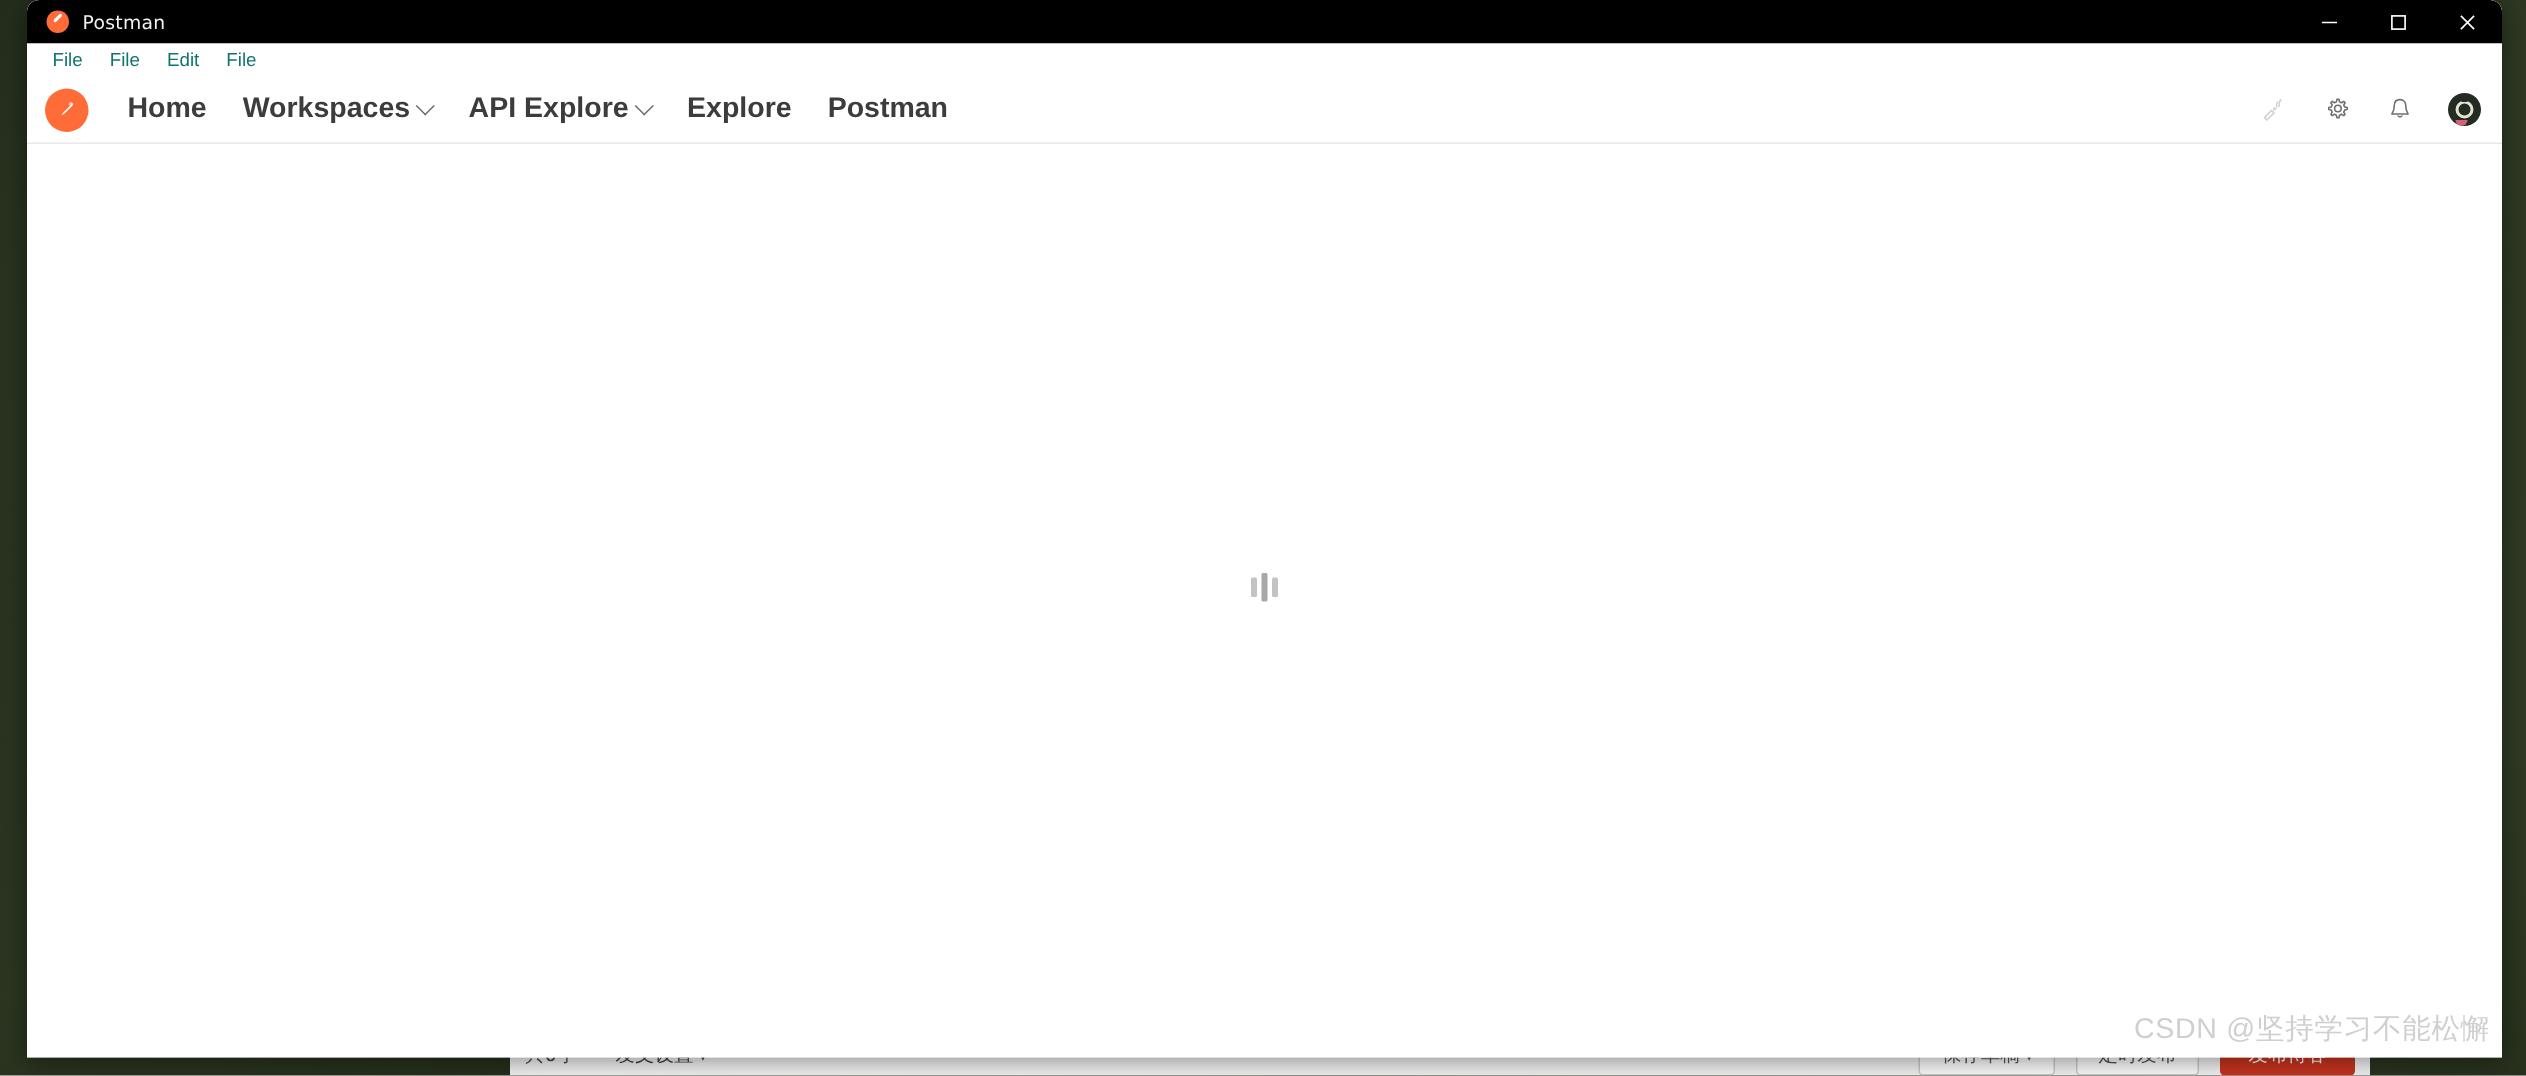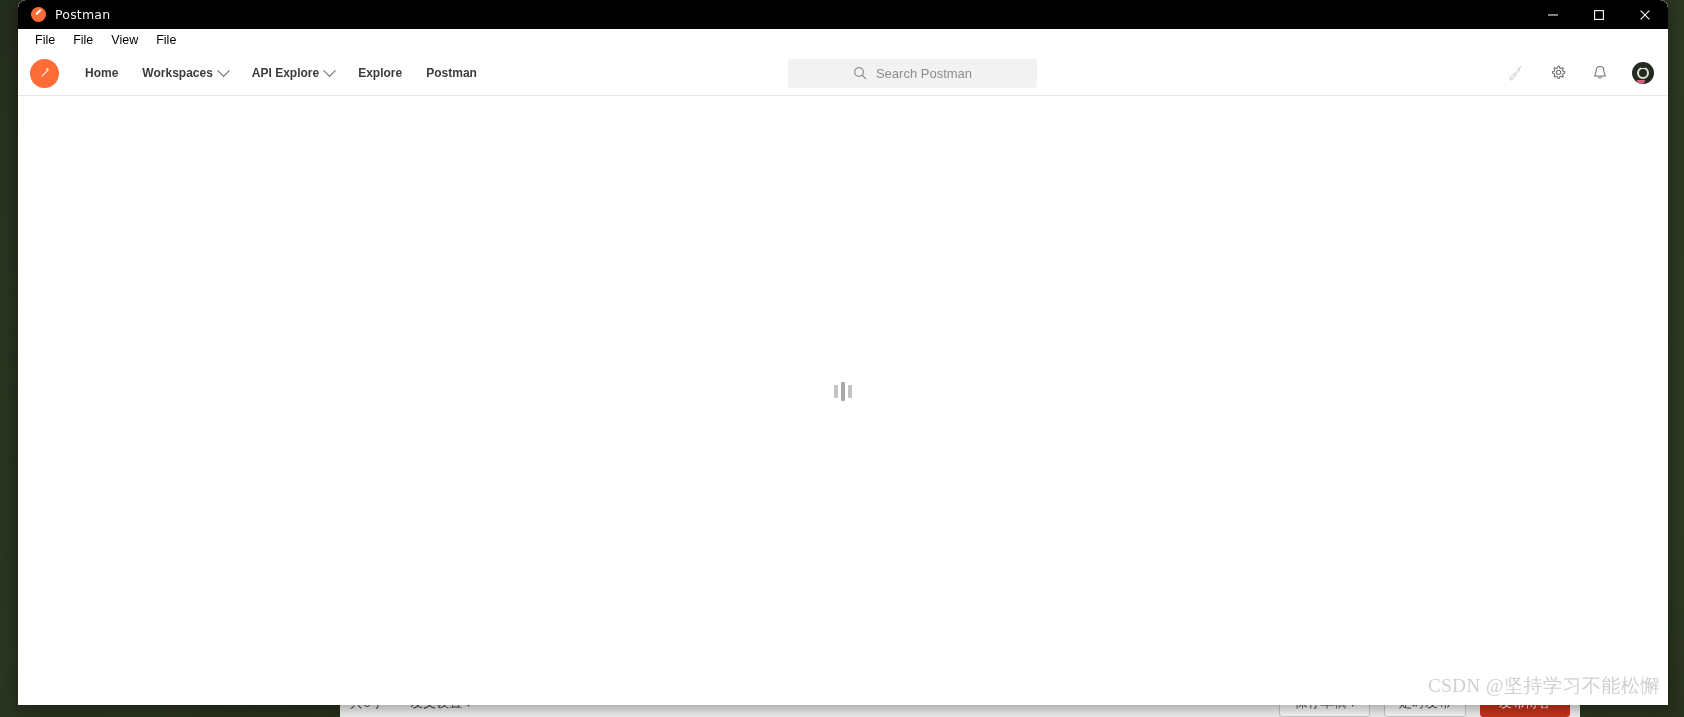--- a/index.html
+++ b/index.html
@@ -143,21 +143,21 @@
     height: 22px;
     background: #ffffff;
     display: flex;
     align-items: center;
     gap: 0px;
     padding-left: 8px;
     flex: 0 0 auto;
   }
   .menu-item {
     font-size: 12.5px;
-    color: #000000;
+    color: #0f766e;
     padding: 2px 9px;
     font-family: "Liberation Sans", sans-serif;
   }
 
   
   #header {
     height: 45px;
     background: #ffffff;
     border-bottom: 1px solid #e8e8e8;
     display: flex;
@@ -185,21 +185,21 @@
   }
   #nav {
     display: flex;
     align-items: center;
     gap: 0px;
   }
   .nav-item {
     display: flex;
     align-items: center;
     gap: 6px;
-    font-size: 12px;
+    font-size: 19px;
     font-weight: bold;
     color: #3c3c3c;
     padding: 6px 12px;
     white-space: nowrap;
   }
   .chev {
     display: inline-block;
     width: 8px;
     height: 8px;
     border-right: 1.4px solid #6b6b6b;
@@ -296,21 +296,21 @@
   }
   #loader .bar.b1 { height: 13px; background: #c3c3c3; }
   #loader .bar.b2 { height: 19px; background: #a8a8a8; }
   #loader .bar.b3 { height: 13px; background: #c3c3c3; }
 
   
   #watermark {
     position: absolute;
     right: 24px;
     bottom: 18px;
-    font-family: Liberation Serif, serif;
+    font-family: Liberation Sans, sans-serif;
     font-size: 19px;
     color: #cfcfcf;
     white-space: nowrap;
     letter-spacing: .5px;
     pointer-events: none;
     margin-left: 33px;
   }
 </style>
 </head>
 <body>
@@ -356,21 +356,21 @@
               <line x1="1.6" y1="1.6" x2="10.4" y2="10.4" stroke="#ffffff" stroke-width="1.1"></line>
               <line x1="10.4" y1="1.6" x2="1.6" y2="10.4" stroke="#ffffff" stroke-width="1.1"></line>
             </svg>
         </span>
       </div>
     </div>
 
     <div id="menubar">
       <span class="menu-item">File</span>
       <span class="menu-item">File</span>
-      <span class="menu-item">View</span>
+      <span class="menu-item">Edit</span>
       <span class="menu-item">File</span>
     </div>
 
     <div id="header">
 
       <span class="app-logo">
         <svg class="pm-mark" viewBox="0 0 14 14">
           <path d="M10.8 1.6 C11.6 2.4 11.6 3.2 10.9 3.9 L5.2 9.6 L3.2 10.8 L4.4 8.8 L10.1 3.1 C10.8 2.4 10.0 0.8 10.8 1.6 Z" fill="#ffffff"></path>
           <line x1="10.4" y1="2.0" x2="4.6" y2="7.8" stroke="#ff6c37" stroke-width="0.55"></line>
           <circle cx="9.9" cy="2.5" r="0.9" fill="none" stroke="#ffffff" stroke-width="0.7"></circle>
@@ -390,27 +390,20 @@
           <i class="chev"></i>
         </span>
         <span class="nav-item">
           <span>Explore</span>
         </span>
         <span class="nav-item">
           <span>Postman</span>
         </span>
       </div>
 
-      <div id="search-box">
-        <svg width="14" height="14" viewBox="0 0 14 14">
-          <circle cx="6" cy="6" r="4.3" fill="none" stroke="#8d8d8d" stroke-width="1.25"></circle>
-          <line x1="9.2" y1="9.2" x2="12.6" y2="12.6" stroke="#8d8d8d" stroke-width="1.25" stroke-linecap="round"></line>
-        </svg>
-        <span class="search-text">Search Postman</span>
-      </div>
 
       <div id="header-right">
         <span class="hdr-icon">
           <svg width="18" height="18" viewBox="0 0 18 18">
             <path d="M2.6 14.4 L7.4 9.6 L9.0 11.2 L4.2 16.0 Z" fill="none" stroke="#d2d2d2" stroke-width="1.1" stroke-linejoin="round"></path>
             <circle cx="9.4" cy="8.6" r="1.1" fill="#d2d2d2"></circle>
             <path d="M10.8 7.4 A3.6 3.6 0 0 1 11.4 4.0" fill="none" stroke="#d2d2d2" stroke-width="1.05" stroke-linecap="round"></path>
             <path d="M12.4 7.0 A5.8 5.8 0 0 1 13.6 2.4" fill="none" stroke="#d2d2d2" stroke-width="1.05" stroke-linecap="round"></path>
           </svg>
         </span>

